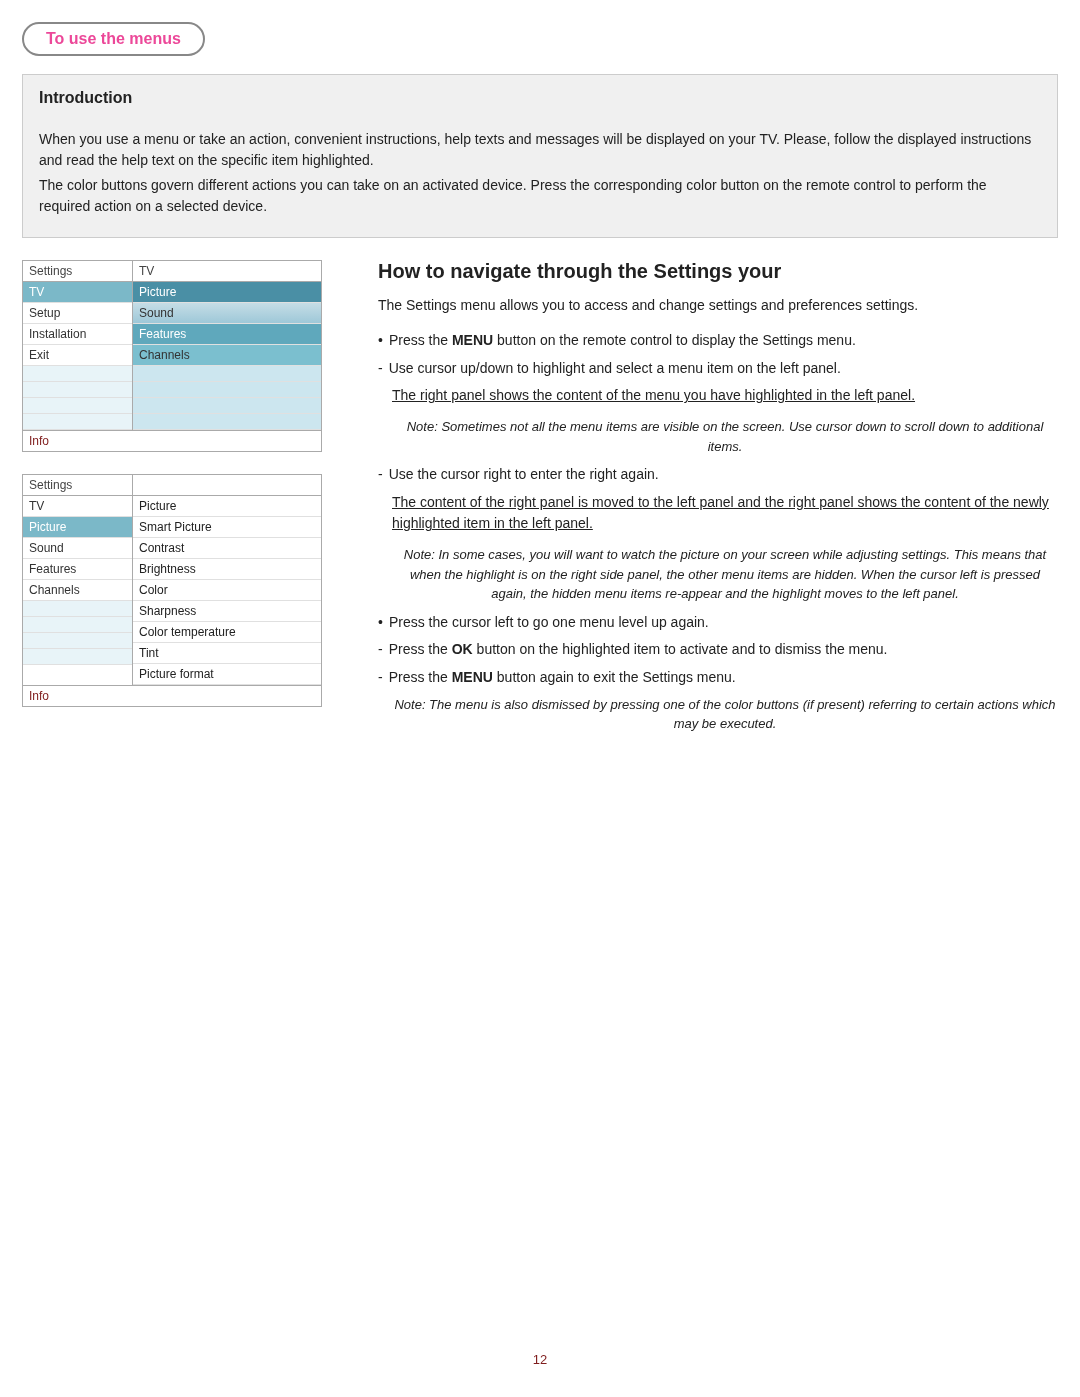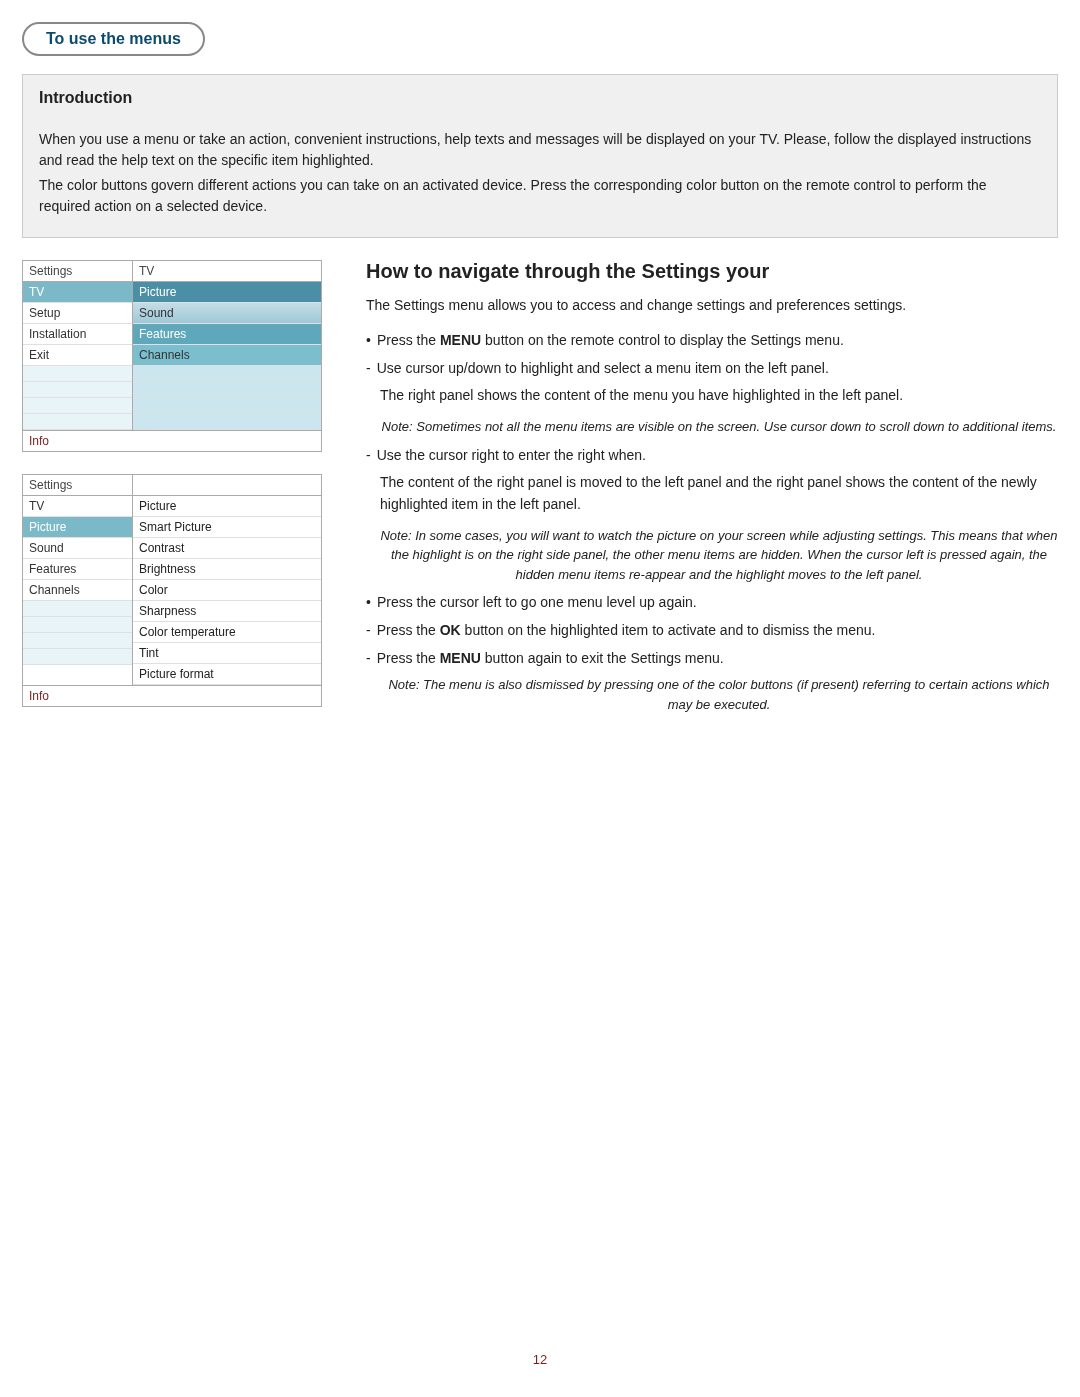--- a/index.html
+++ b/index.html
@@ -15,21 +15,21 @@
 
     
     .page-header {
       border: 2px solid #888;
       border-radius: 20px;
       display: inline-block;
       padding: 6px 22px;
       margin: 22px 0 0 22px;
       font-size: 16px;
       font-weight: bold;
-      color: #0c4a6e;
+      color: #ec4899;
     }
 
     
     .intro-section {
       margin: 18px 22px 0 22px;
       background: #f0f0f0;
       border: 1px solid #ccc;
       padding: 14px 16px 16px 16px;
     }
     .intro-section h2 {
@@ -43,21 +43,21 @@
       line-height: 1.5;
       color: #222;
       margin-bottom: 4px;
     }
 
     
     .main-content {
       display: flex;
       flex-direction: row;
       margin: 22px 22px 0 22px;
-      gap: 24px;
+      gap: 36px;
     }
 
     .left-col {
       width: 320px;
       flex-shrink: 0;
       display: flex;
       flex-direction: column;
       gap: 22px;
     }
 
@@ -184,20 +184,21 @@
       line-height: 1.5;
       margin: 4px 0 8px 14px;
       display: block;
       text-align: center;
     }
 
     .sub-para {
       font-size: 14px;
       line-height: 1.55;
       margin: 6px 0 10px 14px;
+      text-decoration: underline;
     }
 
     .page-number {
       text-align: center;
       font-size: 13px;
       color: #7f1d1d;
       position: absolute;
       bottom: 30px;
       width: 100%;
     }
@@ -311,21 +312,21 @@
     <div class="bullet-item">
       <span class="bullet-dash">-</span>
       <span class="bullet-text">Use cursor up/down to highlight and select a menu item on the left panel.</span>
     </div>
 
     <p class="sub-para">The right panel shows the content of the  menu you have highlighted in the left panel.</p>
     <span class="italic-note">Note: Sometimes not all the menu items are visible on the screen. Use cursor down to scroll down to additional items.</span>
 
     <div class="bullet-item">
       <span class="bullet-dash">-</span>
-      <span class="bullet-text">Use the cursor right to enter the right when.</span>
+      <span class="bullet-text">Use the cursor right to enter the right again.</span>
     </div>
 
     <p class="sub-para">The content of the right panel is moved to the left panel and the right panel shows the content of the newly highlighted item in the left panel.</p>
     <span class="italic-note">Note: In some cases, you will want to watch the picture on your screen while adjusting settings. This means that when the highlight is on the right side panel, the other menu items are hidden. When the cursor left is pressed again, the hidden menu items re-appear and the highlight moves to the left panel.</span>
 
     <div class="bullet-item">
       <span class="bullet-dot">•</span>
       <span class="bullet-text">Press the cursor left to go one menu level up again.</span>
     </div>
 

